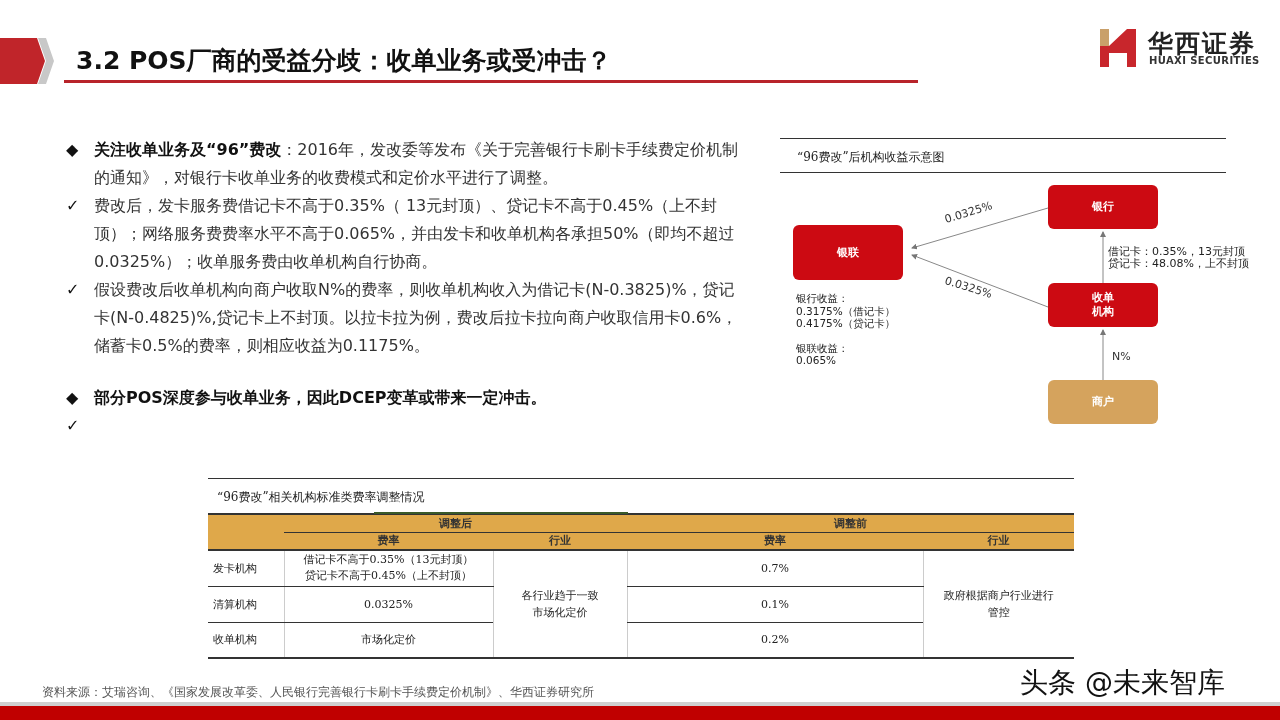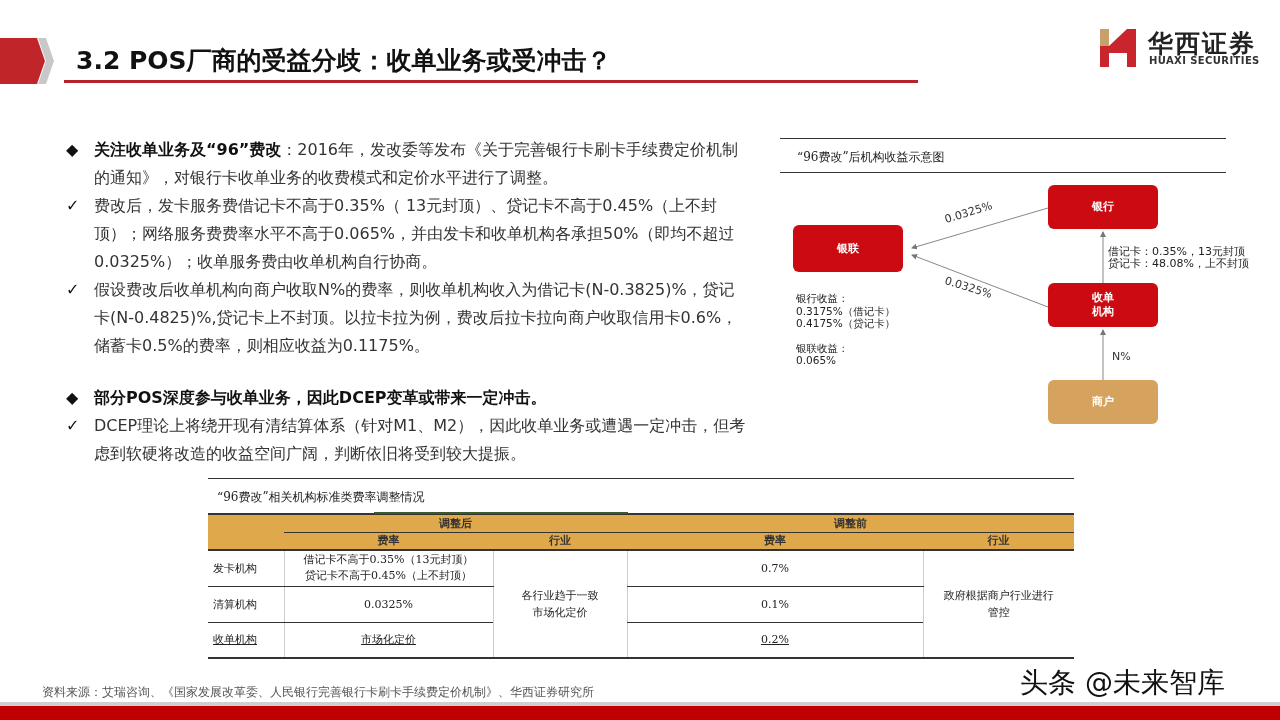--- a/index.html
+++ b/index.html
@@ -33,21 +33,21 @@
     
     .fig-rule-top { position: absolute; left: 780px; top: 138px; width: 446px; height: 1px; background: #333; }
     .fig-title { position: absolute; left: 797px; top: 149px; font-size: 12px; color: #222;
       font-family: "DejaVu Serif", "Liberation Serif", serif; white-space: nowrap; }
     .fig-rule-bot { position: absolute; left: 780px; top: 172px; width: 446px; height: 1px; background: #333; }
 
     .node { position: absolute; border-radius: 6px; color: #fff; font-size: 11px; display: flex;
       align-items: center; justify-content: center; text-align: center; line-height: 14px; font-weight: bold; }
     .node.red { background: #cc0a12; }
     .node.gold { background: #d5a35d; }
-    .n-unionpay { left: 793px; top: 225px; width: 110px; height: 47px; }
+    .n-unionpay { left: 793px; top: 225px; width: 110px; height: 55px; }
     .n-bank { left: 1048px; top: 185px; width: 110px; height: 44px; }
     .n-acquirer { left: 1048px; top: 283px; width: 110px; height: 44px; }
     .n-merchant { left: 1048px; top: 380px; width: 110px; height: 44px; }
 
     .diag-svg { position: absolute; left: 760px; top: 175px; width: 500px; height: 260px; }
     .edge-label { position: absolute; font-size: 11px; color: #333; white-space: nowrap; }
     .el-top { left: 944px; top: 206px; transform: rotate(-17deg); }
     .el-bot { left: 944px; top: 281px; transform: rotate(17deg); }
     .el-n { left: 1112px; top: 350px; }
     .el-card { left: 1108px; top: 246px; font-size: 11px; line-height: 12px; color: #222; }
@@ -61,21 +61,21 @@
       font-family: "DejaVu Serif", "Liberation Serif", serif; white-space: nowrap; text-align: center; }
     .tbl-green { position: absolute; left: 374px; top: 512px; width: 254px; height: 2px; background: #3a5a2a; }
     table.fee { position: absolute; left: 208px; top: 513px; width: 866px; border-collapse: collapse;
       font-family: "DejaVu Serif", "Liberation Serif", serif; font-size: 11px; color: #222; }
     table.fee th { background: #dfa84a; font-weight: bold; height: 18px; font-size: 11px; color: #333; }
     table.fee tr.h1 th { border-top: 2px solid #333; }
     table.fee tr.h2 th { border-top: 1px solid #333; border-bottom: 2px solid #333; }
     table.fee td { height: 36px; text-align: center; vertical-align: middle; border-left: 1px solid #ccc; }
     table.fee td.rowhead { text-align: left; padding-left: 5px; border-left: none; }
     table.fee td.sep { border-bottom: 1px solid #333; }
-    table.fee tr.last td { border-bottom: 2px solid #333; text-decoration: underline; }
+    table.fee tr.last td { border-bottom: 2px solid #333; }
     .multiline { line-height: 16px; text-align: left; }
 
     
     .source { position: absolute; left: 42px; top: 684px; font-size: 12px; color: #555;
       font-family: "DejaVu Serif", "Liberation Serif", serif; white-space: nowrap; }
     .watermark { position: absolute; left: 1020px; top: 664px; font-size: 28px; color: #111; white-space: nowrap;
       font-family: "DejaVu Sans", "Liberation Sans", sans-serif; }
     .foot-grey { position: absolute; left: 0; top: 702px; width: 1280px; height: 4px; background: #cfcfcf; }
     .foot-red { position: absolute; left: 0; top: 706px; width: 1280px; height: 14px; background: #c00000; }
   </style>
@@ -112,21 +112,20 @@
     <span class="mark">✓</span>
     <span>假设费改后收单机构向商户收取N%的费率，则收单机构收入为借记卡(N-0.3825)%，贷记卡(N-0.4825)%,贷记卡上不封顶。以拉卡拉为例，费改后拉卡拉向商户收取信用卡0.6%，储蓄卡0.5%的费率，则相应收益为0.1175%。</span>
   </div>
   <div class="gap"></div>
   <div class="b-line">
     <span class="mark">◆</span>
     <span class="strong">部分POS深度参与收单业务，因此DCEP变革或带来一定冲击。</span>
   </div>
   <div class="b-line">
     <span class="mark">✓</span>
-    <span>DCEP理论上将绕开现有清结算体系（针对M1、M2），因此收单业务或遭遇一定冲击，但考虑到软硬将改造的收益空间广阔，判断依旧将受到较大提振。</span>
   </div>
 </div>
 
 <div class="fig-rule-top"></div>
 <div class="fig-title">“96费改”后机构收益示意图</div>
 <div class="fig-rule-bot"></div>
 
 <svg class="diag-svg" viewBox="0 0 500 260">
   <defs>
     <marker id="ah" markerWidth="6" markerHeight="6" refX="5" refY="3" orient="auto">

